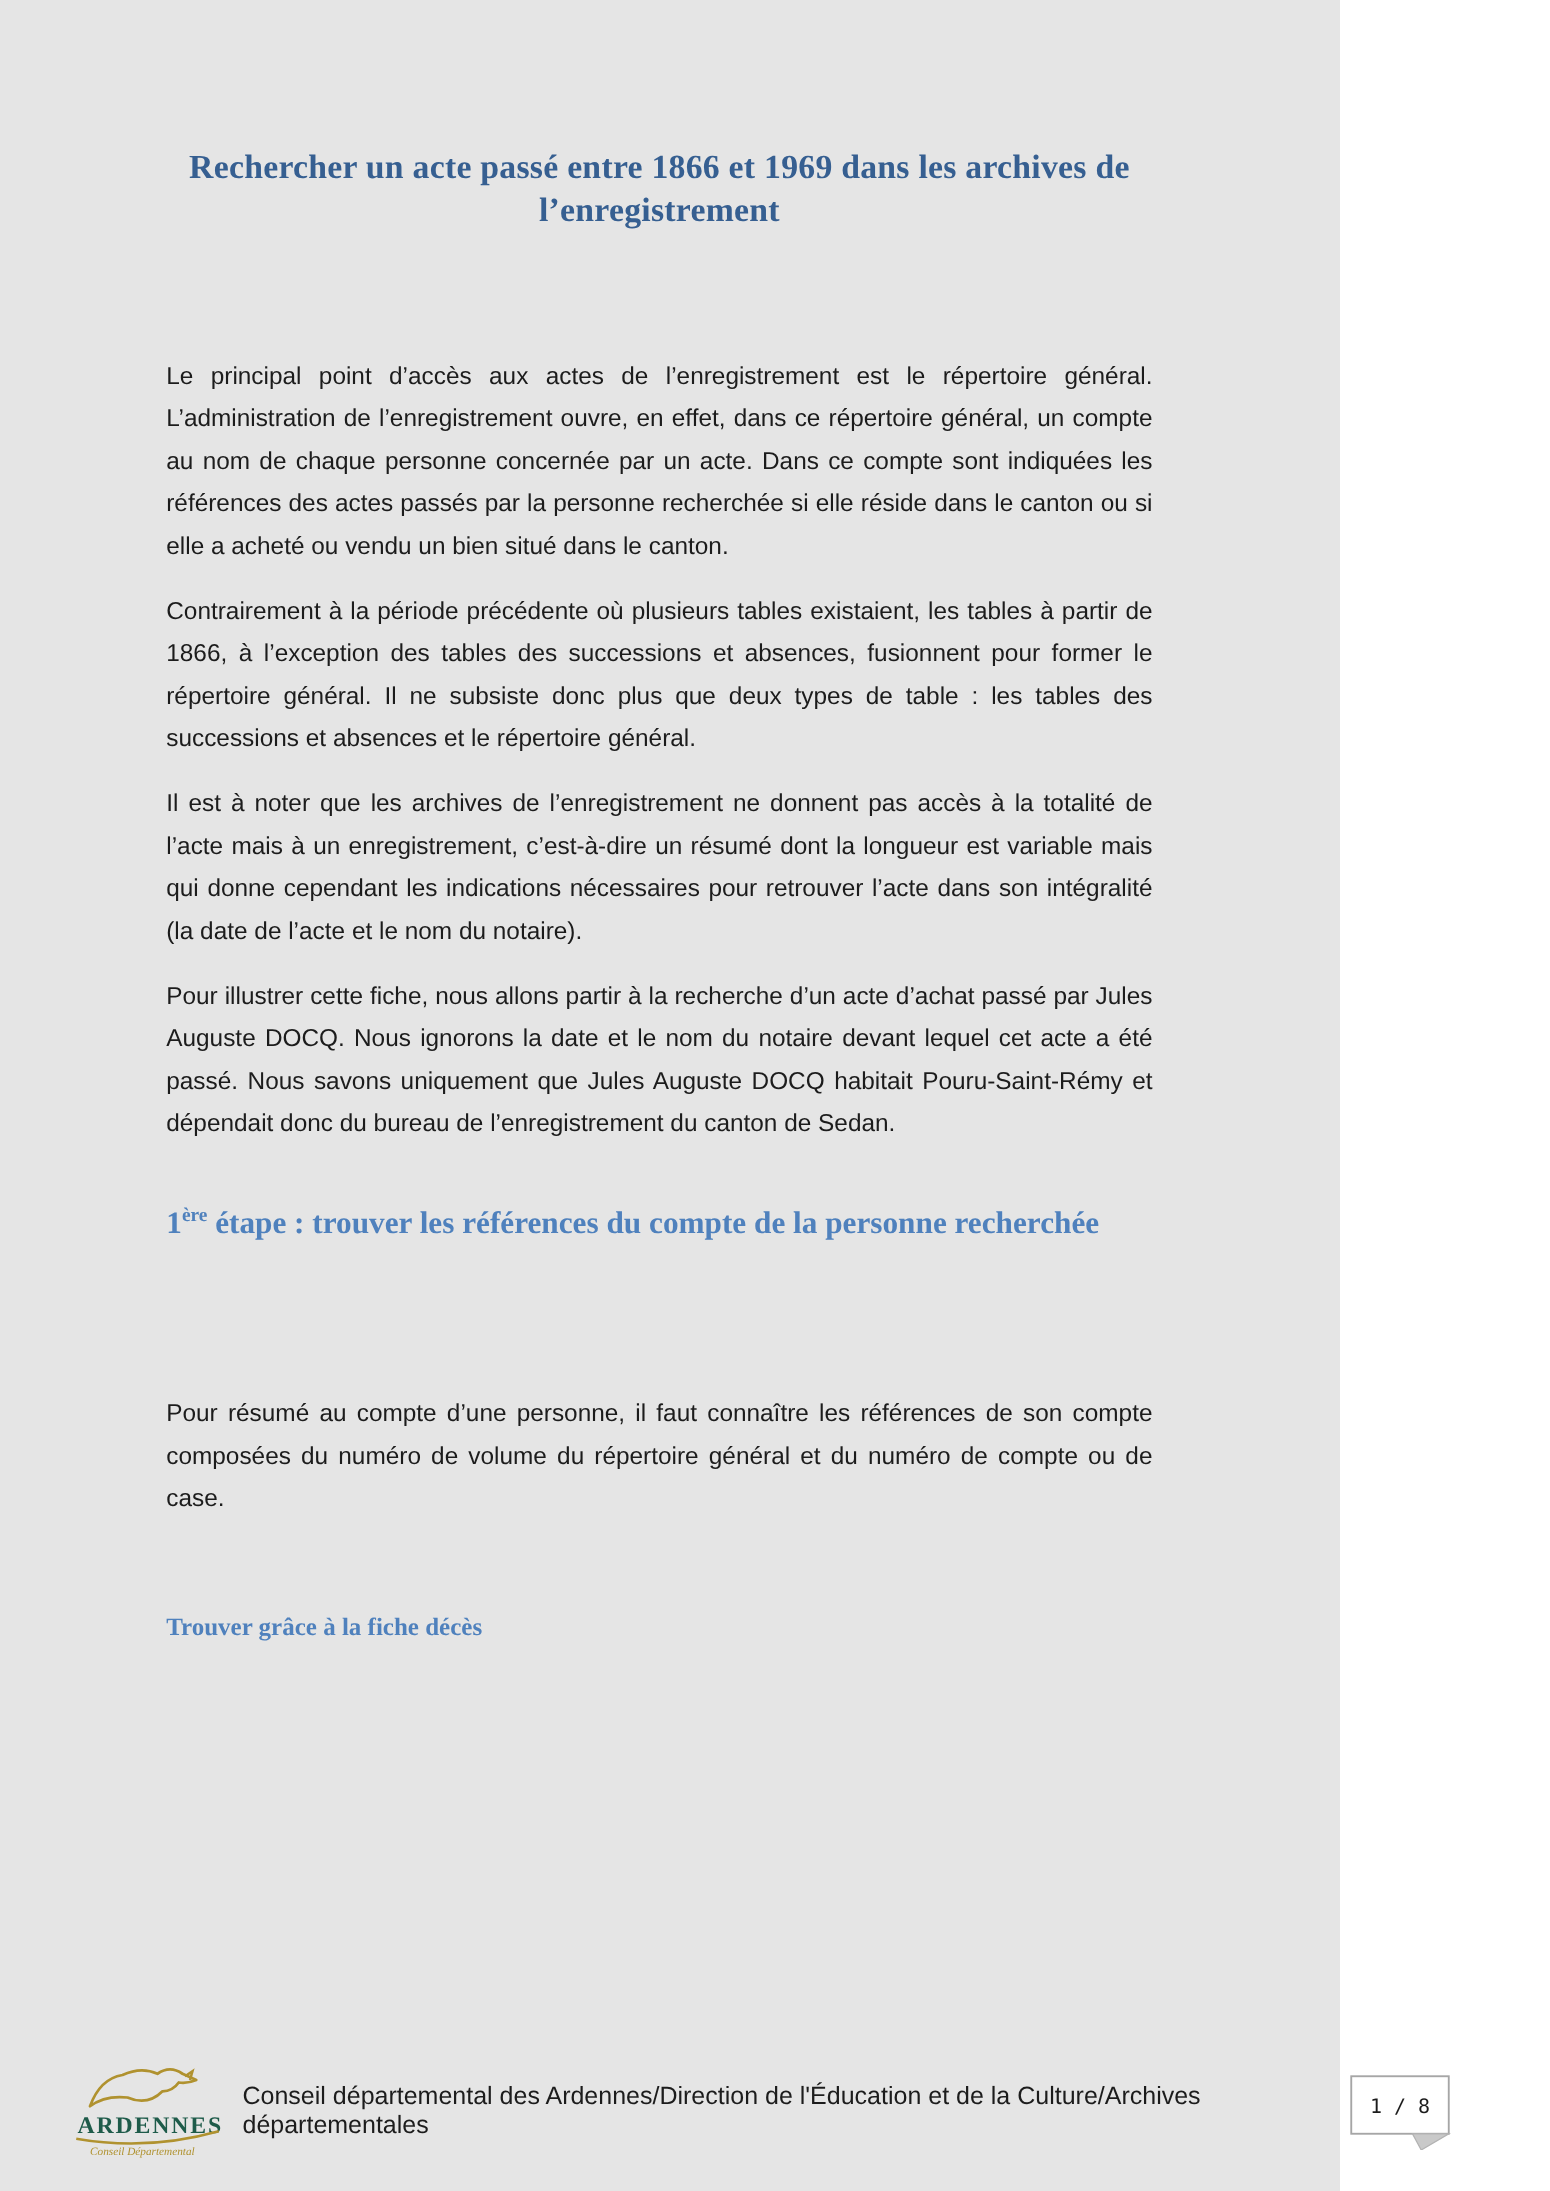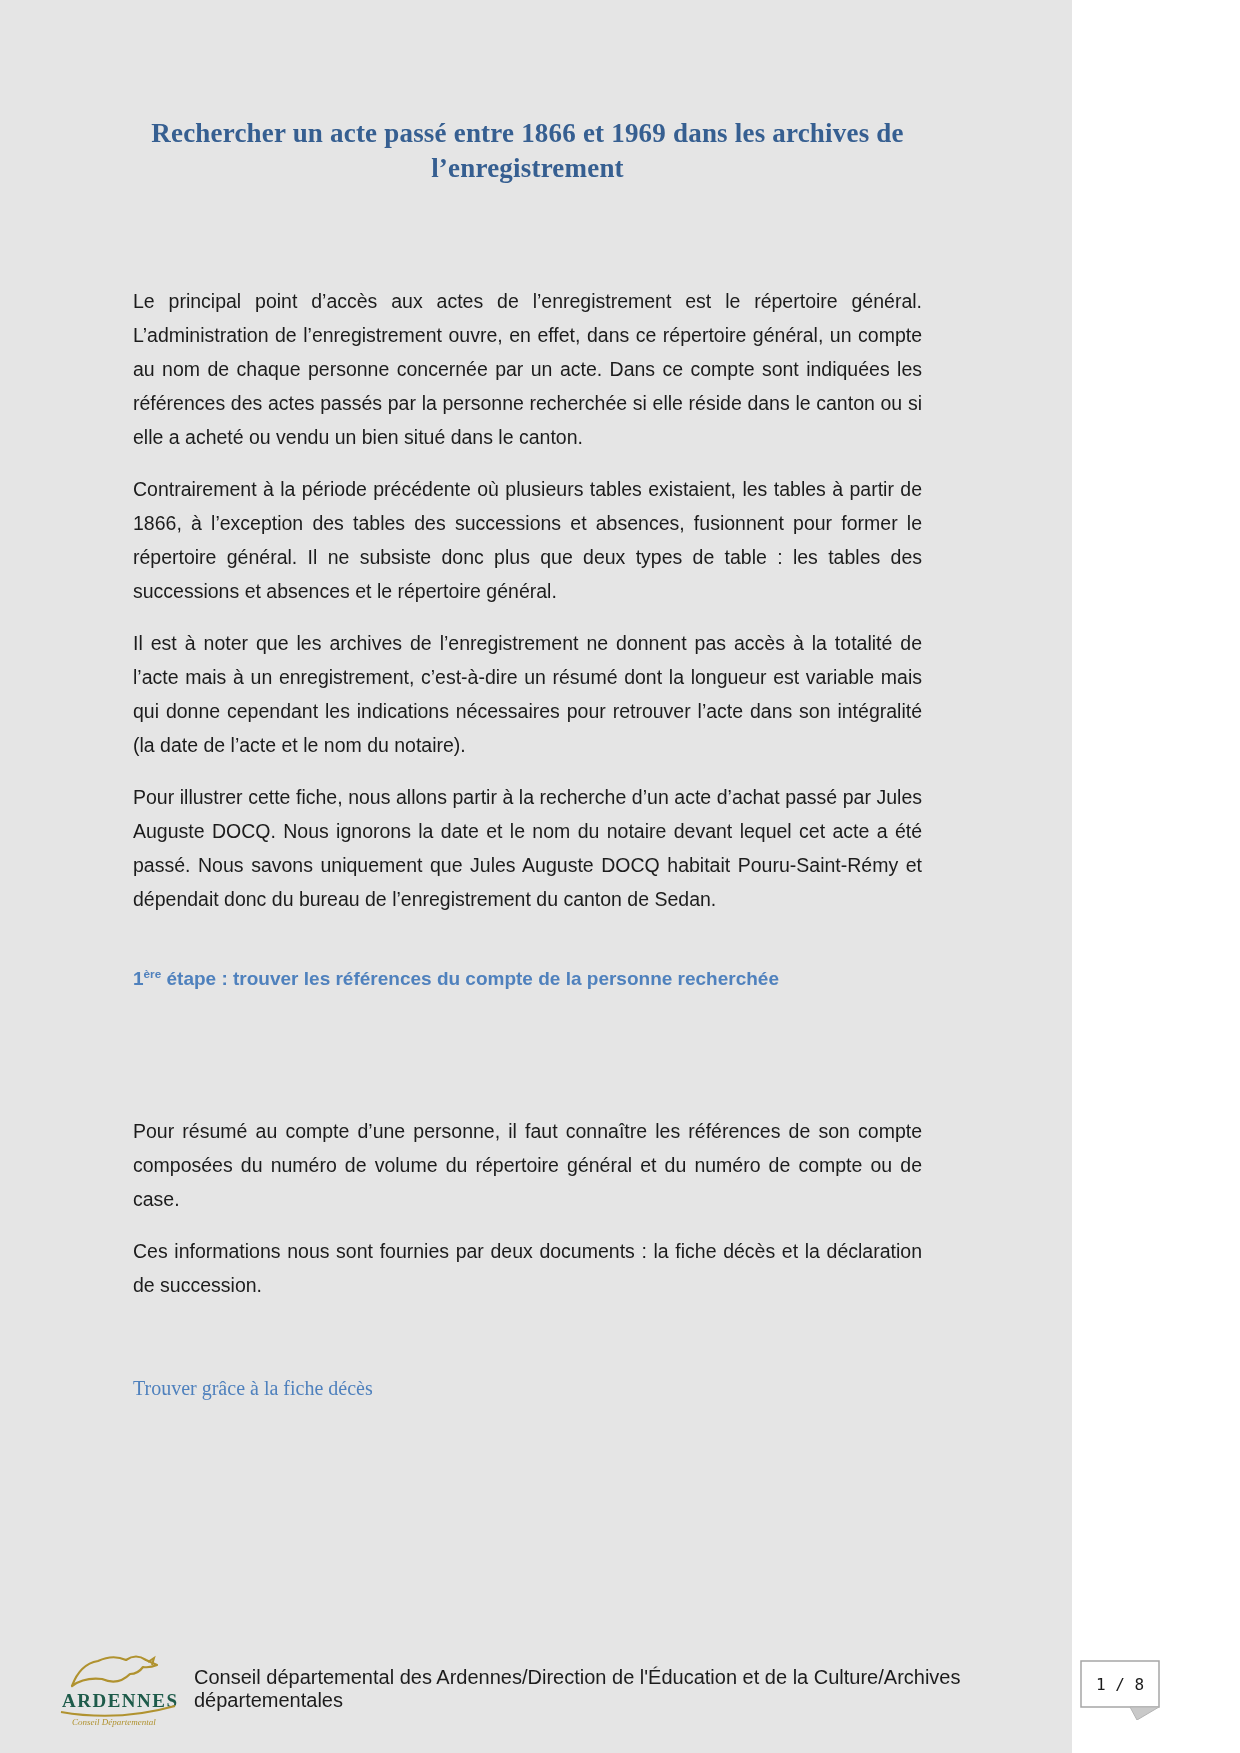--- a/index.html
+++ b/index.html
@@ -31,37 +31,37 @@
   .body-text p {
     font-size: 19.5px;
     line-height: 34px;
     text-align: justify;
     color: #1c1c1c;
     margin-bottom: 18px;
   }
   .intro { margin-top: 98px; }
   h2.section-heading {
     margin-top: 46px;
-    font-family: Liberation Sans, sans-serif;
-    font-size: 19px;
+    font-family: Liberation Serif, serif;
+    font-size: 25px;
     font-weight: bold;
     line-height: 34px;
     color: #4f81bd;
   }
   h2.section-heading sup {
     font-size: 0.62em;
     vertical-align: super;
     line-height: 0;
   }
   .block2 { margin-top: 118px; }
   h3.sub-heading {
     margin-top: 72px;
     font-family: "Liberation Serif", serif;
     font-size: 20px;
-    font-weight: normal;
+    font-weight: bold;
     line-height: 28px;
     color: #4f81bd;
   }
   .block3 { margin-top: 102px; }
   .footer {
     position: absolute;
     left: 58px; right: 58px;
     top: 1645px;
     height: 95px;
     display: flex;
@@ -97,21 +97,20 @@
       <p>Le principal point d’accès aux actes de l’enregistrement est le répertoire général. L’administration de l’enregistrement ouvre, en effet, dans ce répertoire général, un compte au nom de chaque personne concernée par un acte. Dans ce compte sont indiquées les références des actes passés par la personne recherchée si elle réside dans le canton ou si elle a acheté ou vendu un bien situé dans le canton.</p>
       <p>Contrairement à la période précédente où plusieurs tables existaient, les tables à partir de 1866, à l’exception des tables des successions et absences, fusionnent pour former le répertoire général.  Il ne subsiste donc plus que deux types de table : les tables des successions et absences et le répertoire général.</p>
       <p>Il est à noter que les archives de l’enregistrement ne donnent pas accès à la totalité de l’acte mais à un enregistrement, c’est-à-dire un résumé dont la longueur est variable mais qui donne cependant les indications nécessaires pour retrouver l’acte dans son intégralité (la date de l’acte et le nom du notaire).</p>
       <p>Pour illustrer cette fiche, nous allons partir à la recherche d’un acte d’achat passé par Jules Auguste DOCQ. Nous ignorons la date et le nom du notaire devant lequel cet acte a été passé. Nous savons uniquement que Jules Auguste DOCQ habitait Pouru-Saint-Rémy et dépendait donc du bureau de l’enregistrement du canton de Sedan.</p>
     </div>
 
     <h2 class="section-heading"><span>1</span><sup>ère</sup><span> étape : trouver les références du compte de la personne recherchée</span></h2>
 
     <div class="body-text block2">
       <p>Pour résumé au compte d’une personne, il faut connaître les références de son compte composées du numéro de volume du répertoire général et du numéro de compte ou de case.</p>
-      <p>Ces informations nous sont fournies par deux documents : la fiche décès et la déclaration de succession.</p>
     </div>
 
     <h3 class="sub-heading">Trouver grâce à la fiche décès</h3>
 
 
   </div>
 
   <div class="footer">
     <div class="logo-wrap">
       <svg width="120" height="82" viewBox="0 0 120 82">

